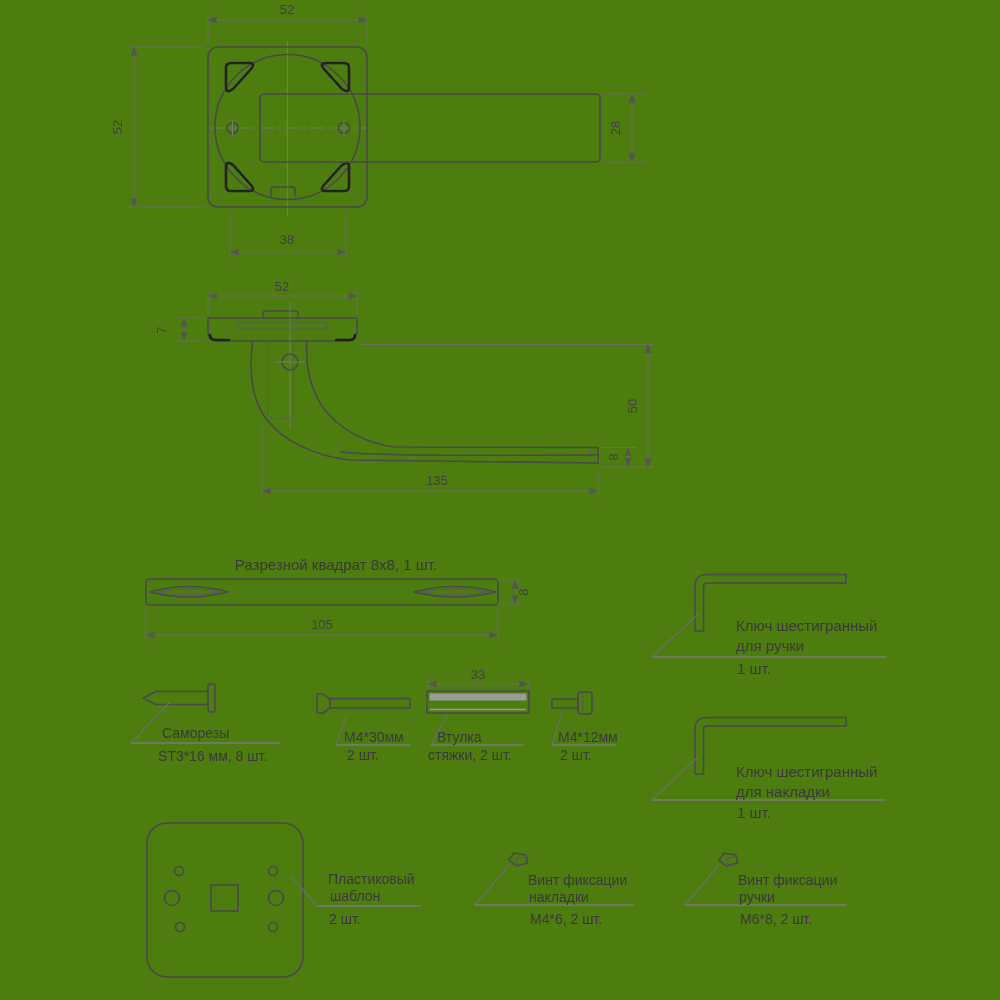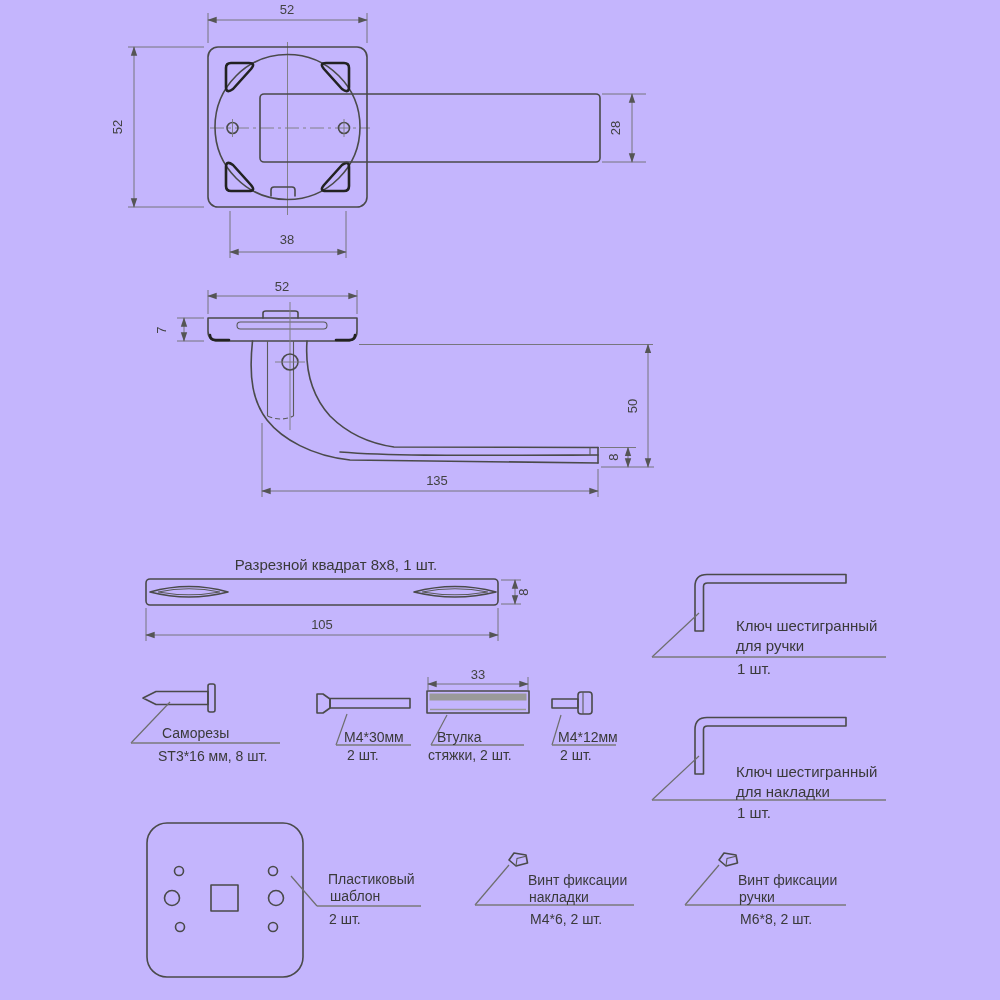--- a/index.html
+++ b/index.html
@@ -1,16 +1,16 @@
 <!DOCTYPE html>
 <html><head>
 <meta charset="utf-8">
 <style>
   html,body{margin:0;padding:0;background:#ffffff;}
-  .stage{position:relative;width:1000px;height:1000px;background:#c4b5fd;font-family:"Liberation Sans",sans-serif;}
+  .stage{position:relative;width:1000px;height:1000px;background:#4d7c0f;font-family:"Liberation Sans",sans-serif;}
   svg{display:block;}
   text{fill:#3a3a3a;font-family:"Liberation Sans",sans-serif;}
   .dimtxt{font-size:13px;fill:#424242;}
   .lbl{font-size:14px;fill:#3a3a3a;}
   .lbl2{font-size:15px;fill:#3a3a3a;}
   .main{stroke:#4a4a4a;stroke-width:1.6;fill:none;stroke-linejoin:round;stroke-linecap:round;}
   .thin{stroke:#5a5a5a;stroke-width:1.1;fill:none;}
   .accent{stroke:#222222;stroke-width:2.6;fill:none;stroke-linejoin:round;stroke-linecap:round;}
   .dim{stroke:#6e6e6e;stroke-width:0.9;fill:none;}
   .cl{stroke:#7a7a7a;stroke-width:0.9;fill:none;}

